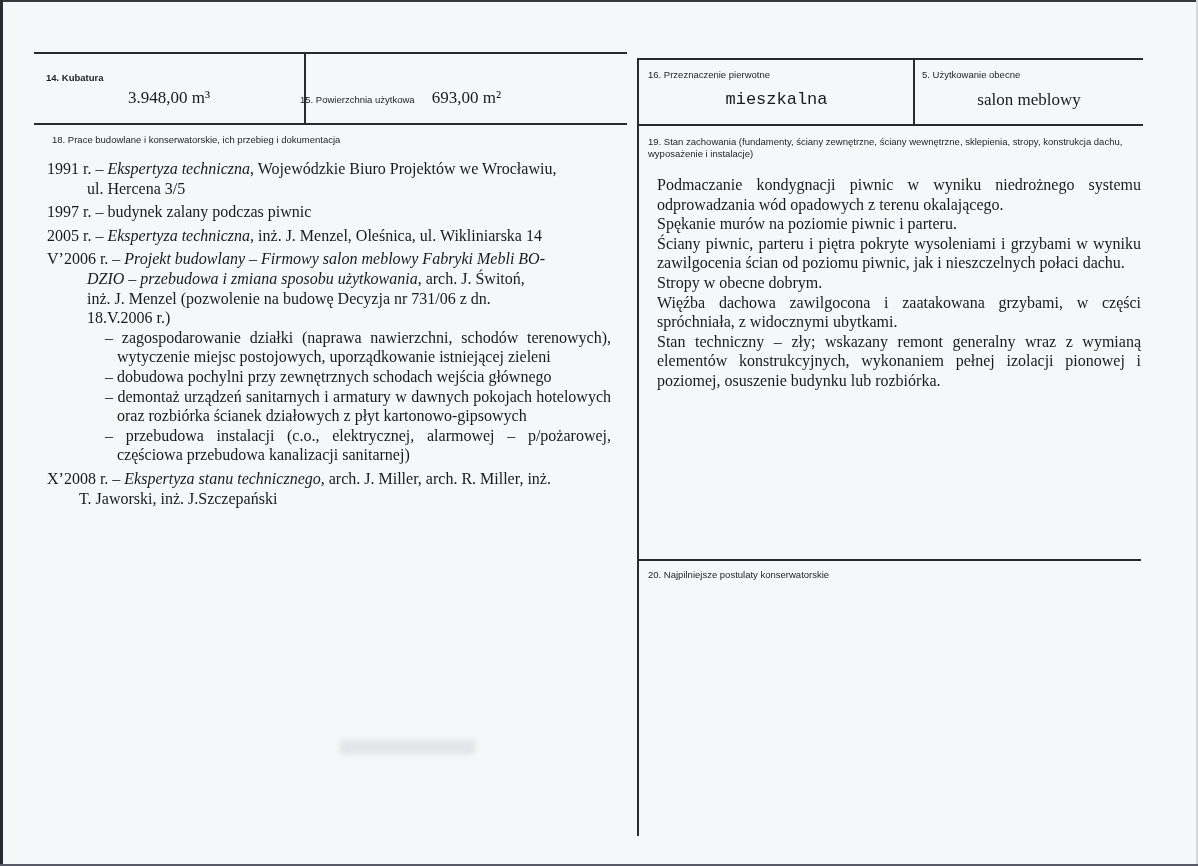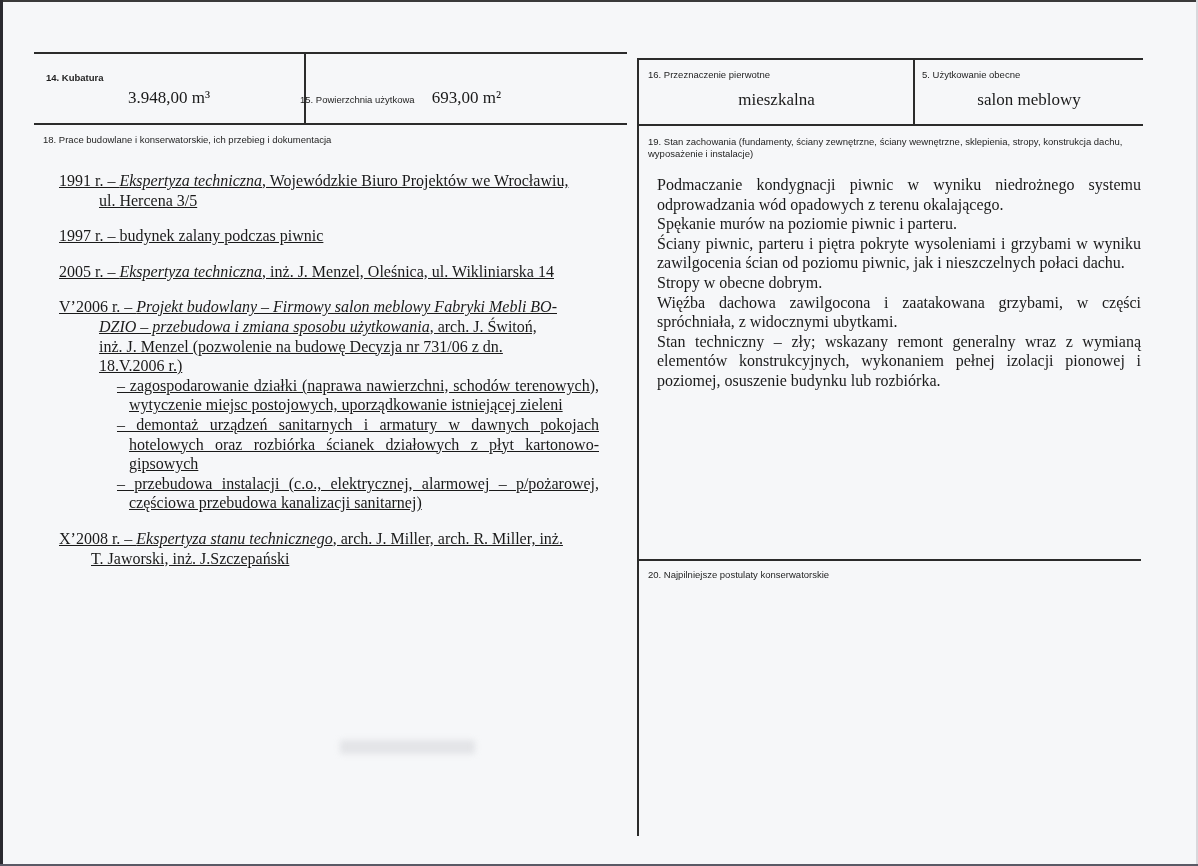--- a/index.html
+++ b/index.html
@@ -27,21 +27,21 @@
   .value {
     position: absolute;
     font-size: 17px;
     text-align: center;
   }
   .body-text {
     position: absolute;
     font-size: 16px;
     line-height: 19.6px;
   }
-  .entry { margin: 16px; text-decoration: underline; }
+  .entry { margin: 4px; }
   .entry .indent { padding-left: 40px; }
   .sub { padding-left: 50px; text-indent: -12px; margin: 0; }
   i { font-style: italic; }
   .justify { text-align: justify; text-align-last: left; }
   .smudge {
     position: absolute; left: 340px; top: 740px; width: 135px; height: 14px;
     background: #d6d7db; filter: blur(3px); opacity: 0.6;
   }
 </style>
 </head>
@@ -66,47 +66,48 @@
   <div class="value" style="left:34px; top:88px; width:270px;">3.948,00 m³</div>
 </section>
 
 <section>
   <div class="label" style="left:300px; top:65px;margin-top:29px;">15. Powierzchnia użytkowa</div>
   <div class="value" style="left:306px; top:88px; width:321px;">693,00 m²</div>
 </section>
 
 <section>
   <div class="label" style="left:648px; top:69px;">16. Przeznaczenie pierwotne</div>
-  <div class="value" style="left:640px; top:90px; width:273px;">mieszkalna</div>
+  <div class="value" style="left:640px; top:90px; width:273px;font-family:Liberation Mono, monospace;">mieszkalna</div>
 </section>
 
 <section>
   <div class="label" style="left:922px; top:69px;">5. Użytkowanie obecne</div>
   <div class="value" style="left:915px; top:90px; width:228px;">salon meblowy</div>
 </section>
 
 <section>
-  <div class="label" style="left:43px; top:134px;">18. Prace budowlane i konserwatorskie, ich przebieg i dokumentacja</div>
+  <div class="label" style="left:52px; top:134px;">18. Prace budowlane i konserwatorskie, ich przebieg i dokumentacja</div>
   <div class="body-text" style="left:43px; top:155px; width:572px;">
     <div class="entry">
       <span>1991 r. – </span><i>Ekspertyza techniczna</i><span>, Wojewódzkie Biuro Projektów we Wrocławiu,</span>
       <div class="indent">ul. Hercena 3/5</div>
     </div>
     <div class="entry">
       <span>1997 r. – </span><span>budynek zalany podczas piwnic</span>
     </div>
     <div class="entry">
       <span>2005 r. – </span><i>Ekspertyza techniczna</i><span>, inż. J. Menzel, Oleśnica, ul. Wikliniarska 14</span>
     </div>
     <div class="entry">
       <span>V’2006 r. – </span><i>Projekt budowlany – Firmowy salon meblowy Fabryki Mebli BO-</i>
       <div class="indent"><i>DZIO – przebudowa i zmiana sposobu użytkowania</i><span>, arch. J. Świtoń,</span></div>
       <div class="indent justify">inż. J. Menzel (pozwolenie na budowę Decyzja nr 731/06 z dn.</div>
       <div class="indent">18.V.2006 r.)</div>
       <div class="sub justify" style="padding-left:70px; text-indent:-12px;">– zagospodarowanie działki (naprawa nawierzchni, schodów terenowych), wytyczenie miejsc postojowych, uporządkowanie istniejącej zieleni</div>
+      <div class="sub" style="padding-left:70px; text-indent:-12px;">– dobudowa pochylni przy zewnętrznych schodach wejścia głównego</div>
       <div class="sub justify" style="padding-left:70px; text-indent:-12px;">– demontaż urządzeń sanitarnych i armatury w dawnych pokojach hotelowych oraz rozbiórka ścianek działowych z płyt kartonowo-gipsowych</div>
       <div class="sub justify" style="padding-left:70px; text-indent:-12px;">– przebudowa instalacji (c.o., elektrycznej, alarmowej – p/pożarowej, częściowa przebudowa kanalizacji sanitarnej)</div>
     </div>
     <div class="entry">
       <span>X’2008 r. – </span><i>Ekspertyza stanu technicznego</i><span>, arch. J. Miller, arch. R. Miller, inż.</span>
       <div class="indent" style="padding-left:32px;">T. Jaworski, inż. J.Szczepański</div>
     </div>
   </div>
 </section>
 

